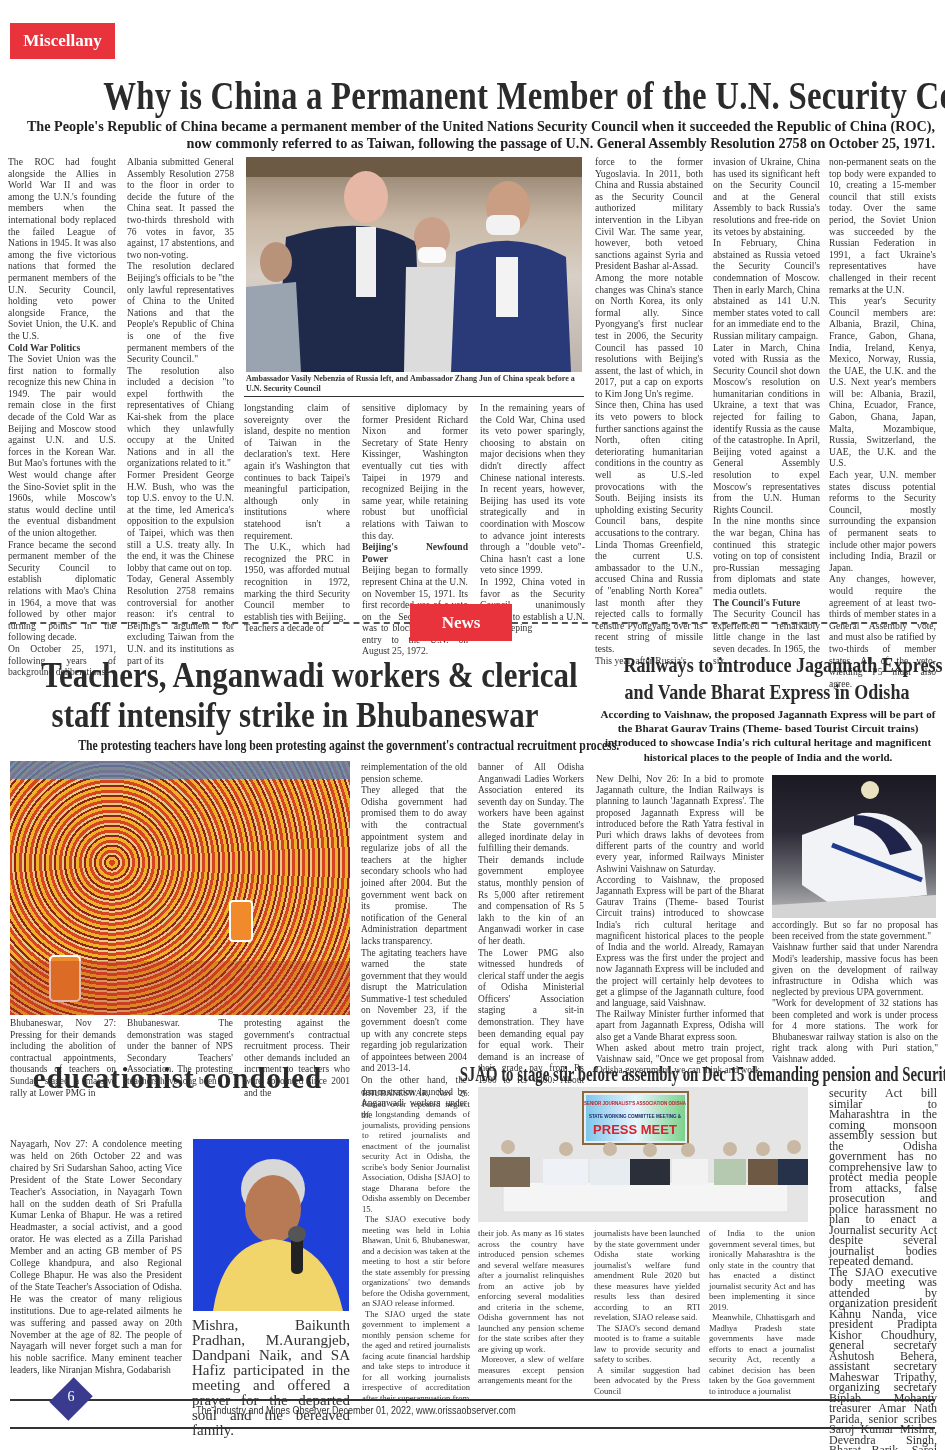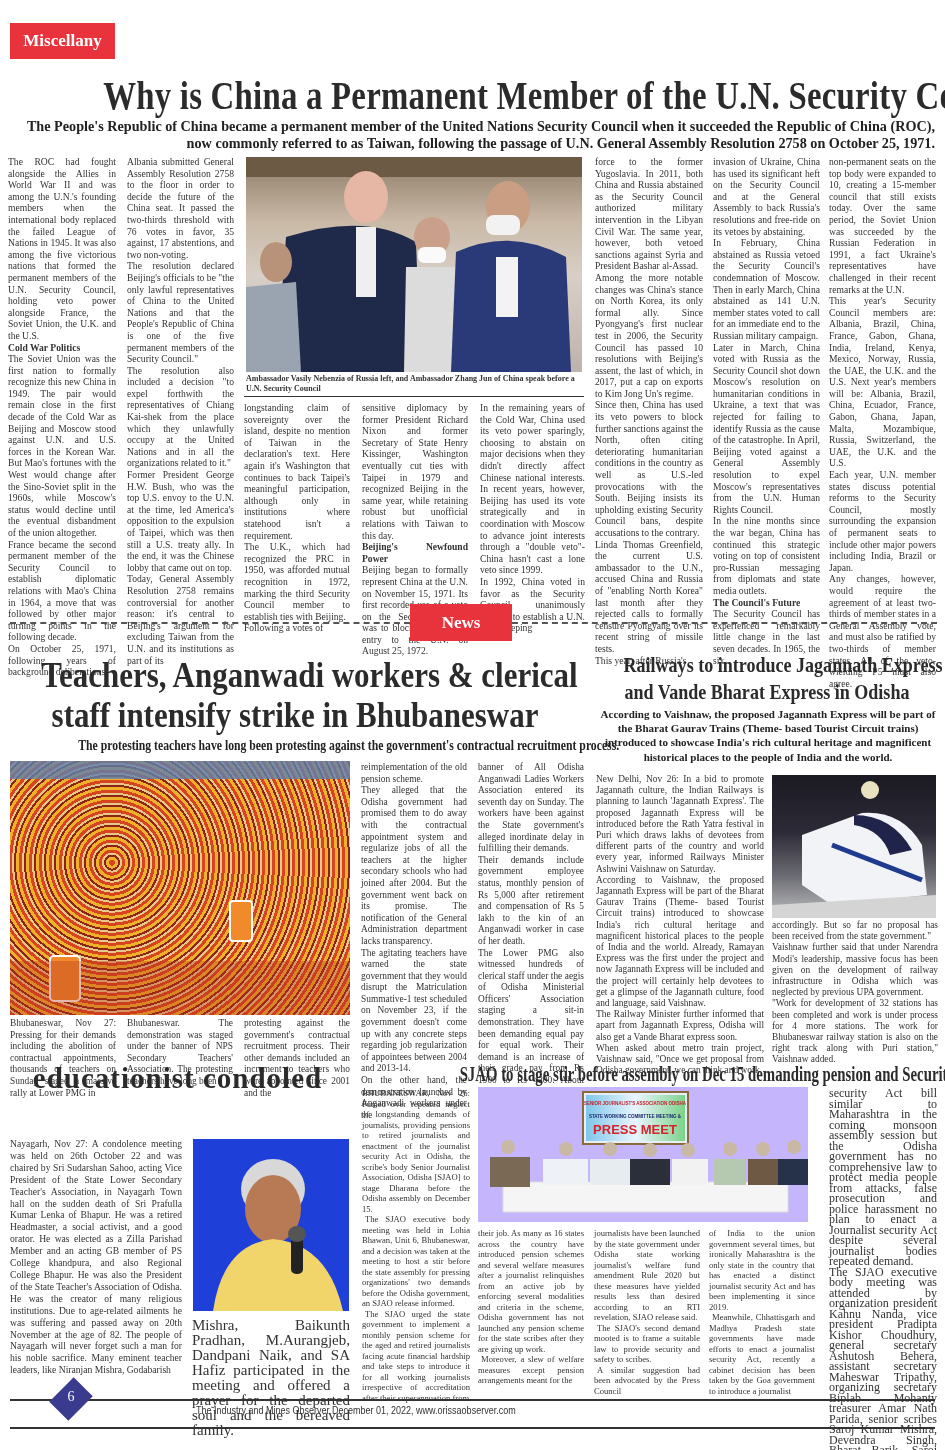--- a/index.html
+++ b/index.html
@@ -59,21 +59,21 @@
     <ellipse cx="30" cy="105" rx="16" ry="20" fill="#b9927a"></ellipse>
     <path d="M0 130 L50 125 L55 215 L0 215 Z" fill="#9aa3b0"></path>
   </svg>
 </div>
 <div class="abs caption" style="left:246px;top:374px;width:340px">Ambassador Vasily Nebenzia of Russia left, and Ambassador Zhang Jun of China speak before a U.N. Security Council</div>
 <div class="abs" style="left:244px;top:396px;width:340px;border-top:1px solid #333"></div>
 
 <div class="abs col" style="left:244px;top:402px;width:106px">
   <p>longstanding claim of sovereignty over the island, despite no mention of Taiwan in the declaration's text. Here again it's Washington that continues to back Taipei's meaningful participation, although only in institutions where statehood isn't a requirement.</p>
   <p>The U.K., which had recognized the PRC in 1950, was afforded mutual recognition in 1972, marking the third Security Council member to establish ties with Beijing.</p>
-  <p>Following a votes of</p>
+  <p>Teachers a decade of</p>
 </div>
 <div class="abs col" style="left:362px;top:402px;width:106px">
   <p>sensitive diplomacy by former President Richard Nixon and former Secretary of State Henry Kissinger, Washington eventually cut ties with Taipei in 1979 and recognized Beijing in the same year, while retaining robust but unofficial relations with Taiwan to this day.</p>
   <b>Beijing's Newfound Power</b>
   <p>Beijing began to formally represent China at the U.N. on November 15, 1971. Its first recorded use of a veto on the Security Council was to block Bangladesh's entry to the U.N. on August 25, 1972.</p>
 </div>
 <div class="abs col" style="left:480px;top:402px;width:105px">
   <p>In the remaining years of the Cold War, China used its veto power sparingly, choosing to abstain on major decisions when they didn't directly affect Chinese national interests. In recent years, however, Beijing has used its vote strategically and in coordination with Moscow to advance joint interests through a "double veto"-China hasn't cast a lone veto since 1999.</p>
   <p>In 1992, China voted in favor as the Security Council unanimously decided to establish a U.N. peacekeeping</p>
 </div>
@@ -188,21 +188,21 @@
 </div>
 
 <div class="abs" style="left:356px;top:1062px;width:589px;text-align:center">
   <div class="cond" style="font-size:20px;line-height:24px;font-weight:bold;color:#2b2b2b;transform:scaleX(0.74);display:inline-block">SJAO to stage stir before assembly on Dec 15 demanding pension and Security Act for scribes</div>
 </div>
 <div class="abs col" style="left:362px;top:1088px;width:108px;font-size:8.6px;line-height:10.5px">
   <p>BHUBANESWAR, Nov 26: Fumed over repeated neglect of longstanding demands of journalists, providing pensions to retired journalists and enactment of the journalist security Act in Odisha, the scribe's body Senior Journalist Association, Odisha [SJAO] to stage Dharana before the Odisha assembly on December 15.</p>
   <p style="text-indent:3px">The SJAO executive body meeting was held in Lohia Bhawan, Unit 6, Bhubaneswar, and a decision was taken at the meeting to host a stir before the state assembly for pressing organizations' two demands before the Odisha government, an SJAO release informed.</p>
   <p style="text-indent:3px">The SJAO urged the state government to implement a monthly pension scheme for the aged and retired journalists facing acute financial hardship and take steps to introduce it for all working journalists irrespective of accreditation after their superannuation from</p>
 </div>
-<div class="abs photo" style="left:478px;top:1087px;width:330px;height:135px;background:#c4b5fd">
+<div class="abs photo" style="left:478px;top:1087px;width:330px;height:135px;background:#e5e5e5">
   <svg width="330" height="135" viewBox="0 0 330 135">
     <rect x="105" y="5" width="105" height="52" fill="#e8eef6" stroke="#8a6a3a" stroke-width="2"></rect>
     <rect x="108" y="8" width="99" height="46" fill="url(#bn)"></rect>
     <defs>
         <linearGradient id="bn" x1="0" y1="0" x2="1" y2="0">
           <stop offset="0" stop-color="#7fc6ea"></stop>
           <stop offset="0.5" stop-color="#e9f5ff"></stop>
           <stop offset="1" stop-color="#7cd28a"></stop>
         </linearGradient>
       </defs>

